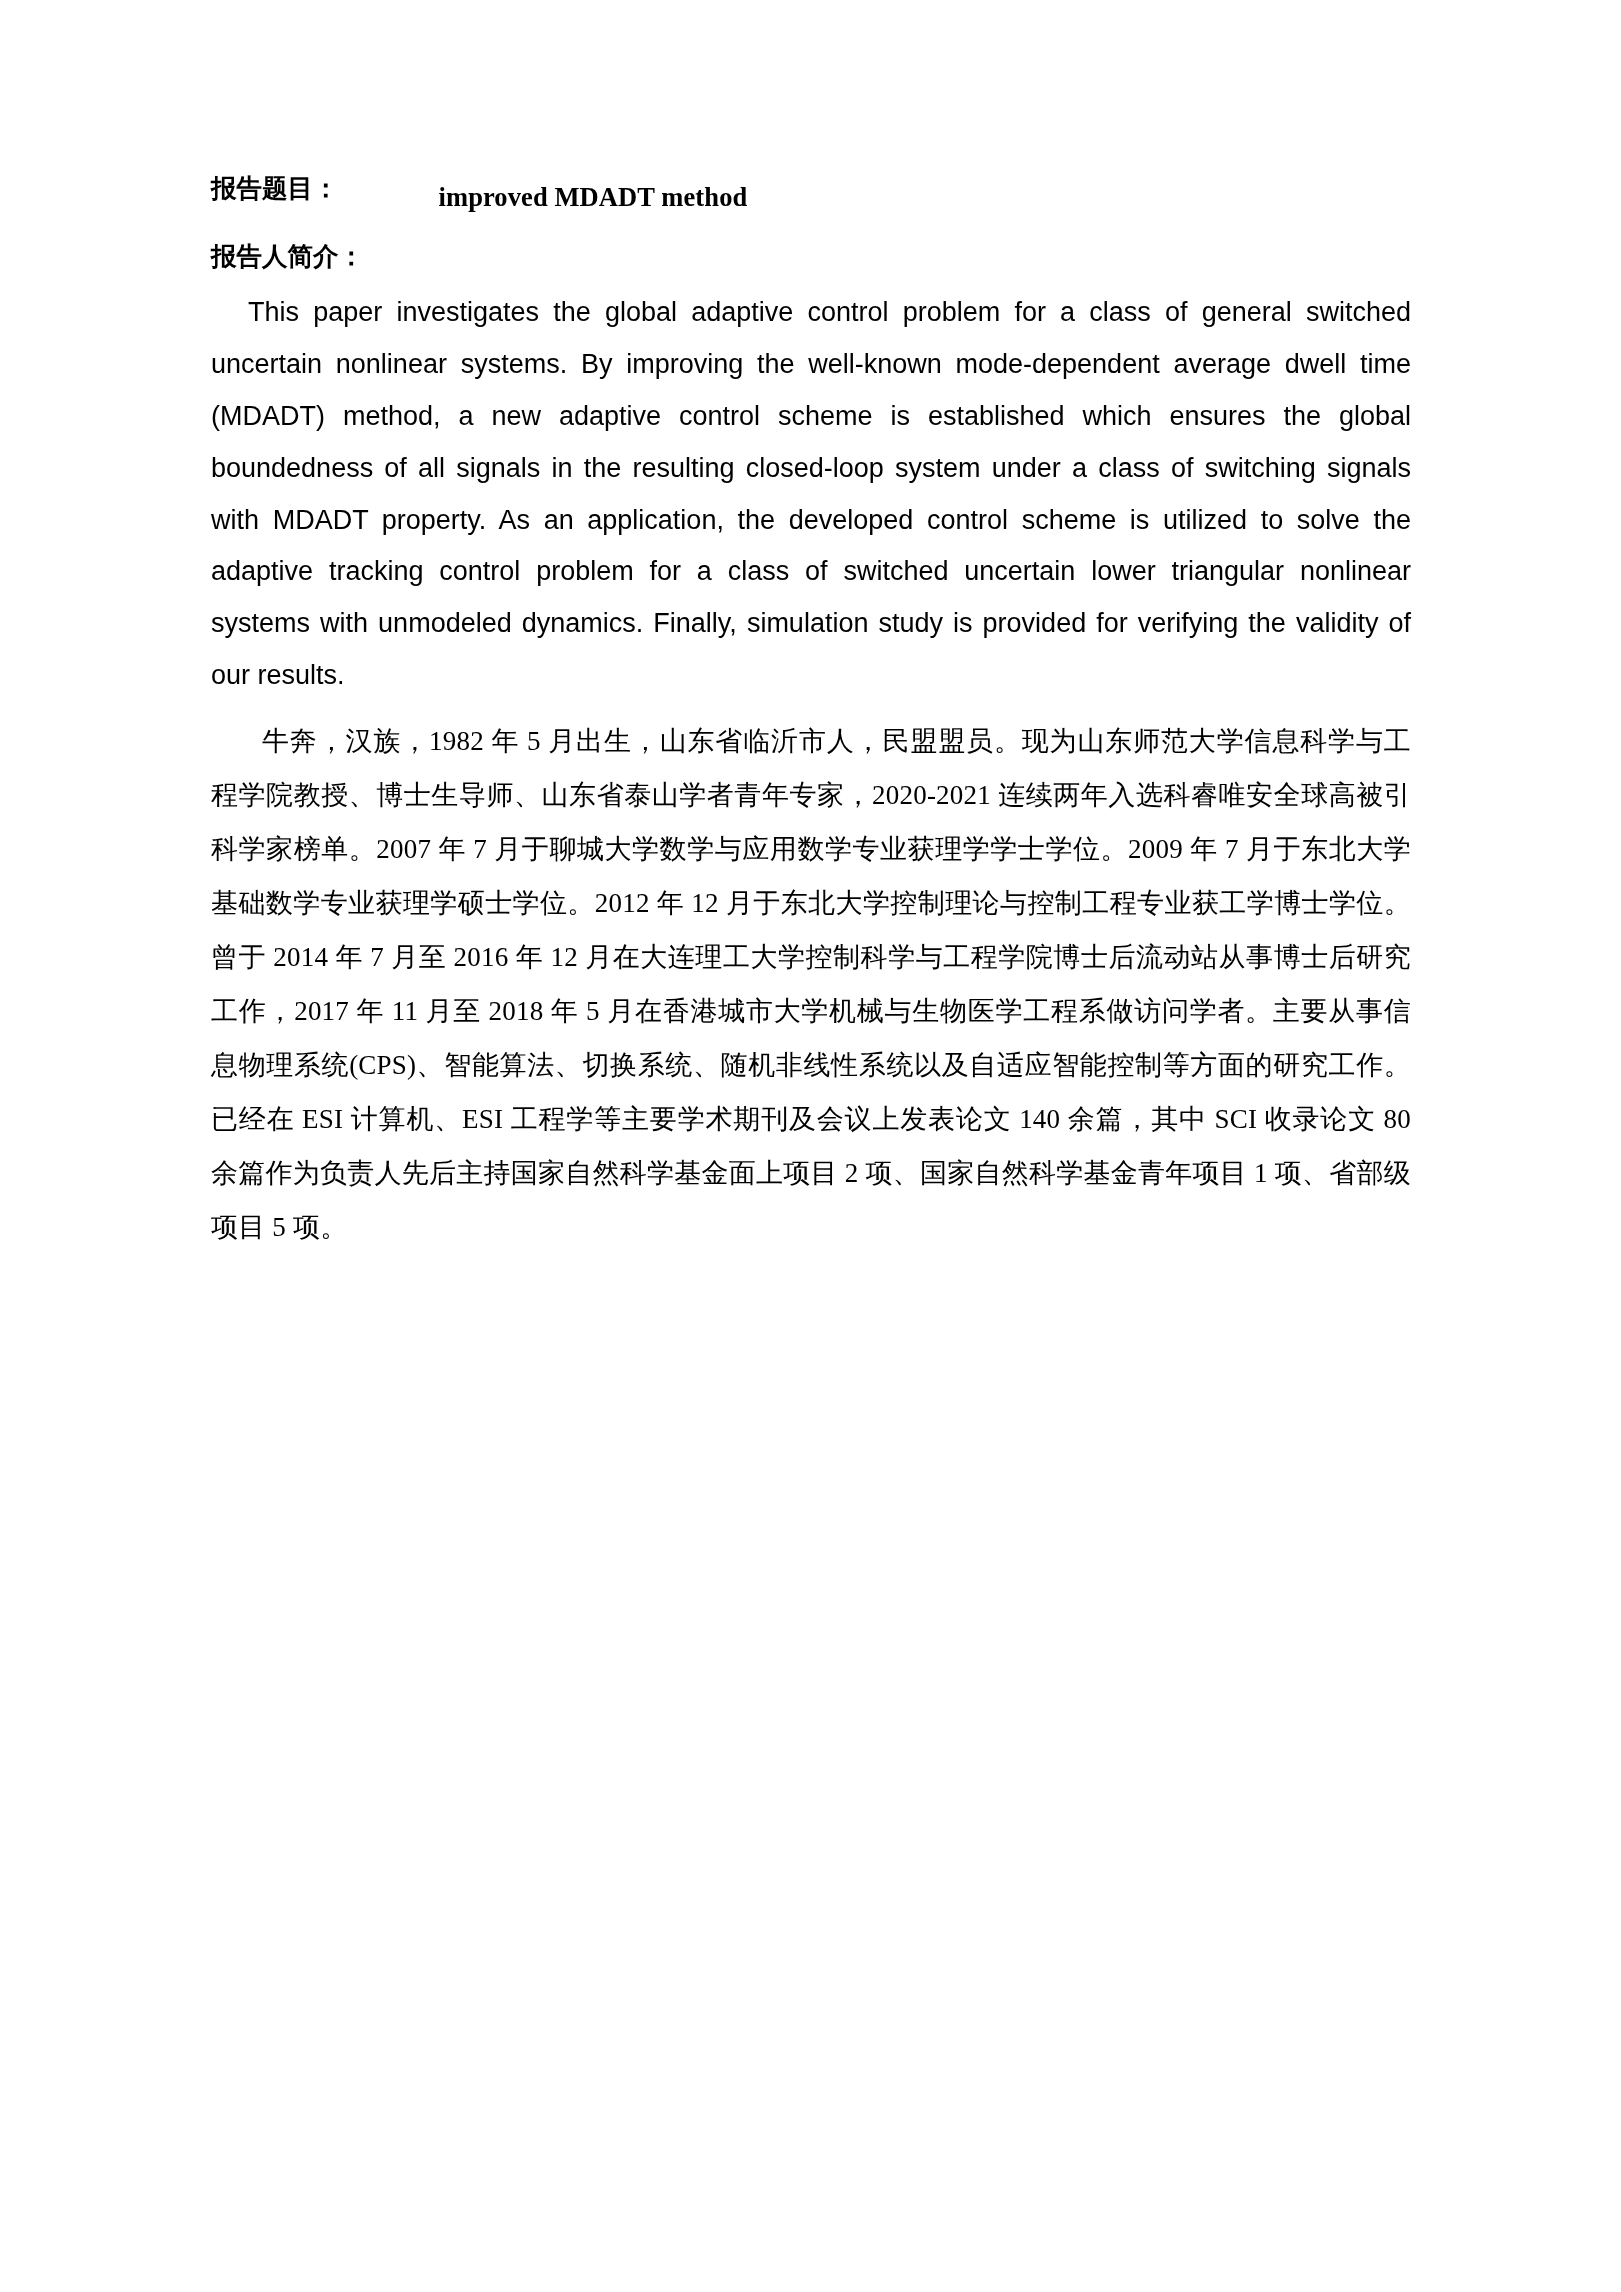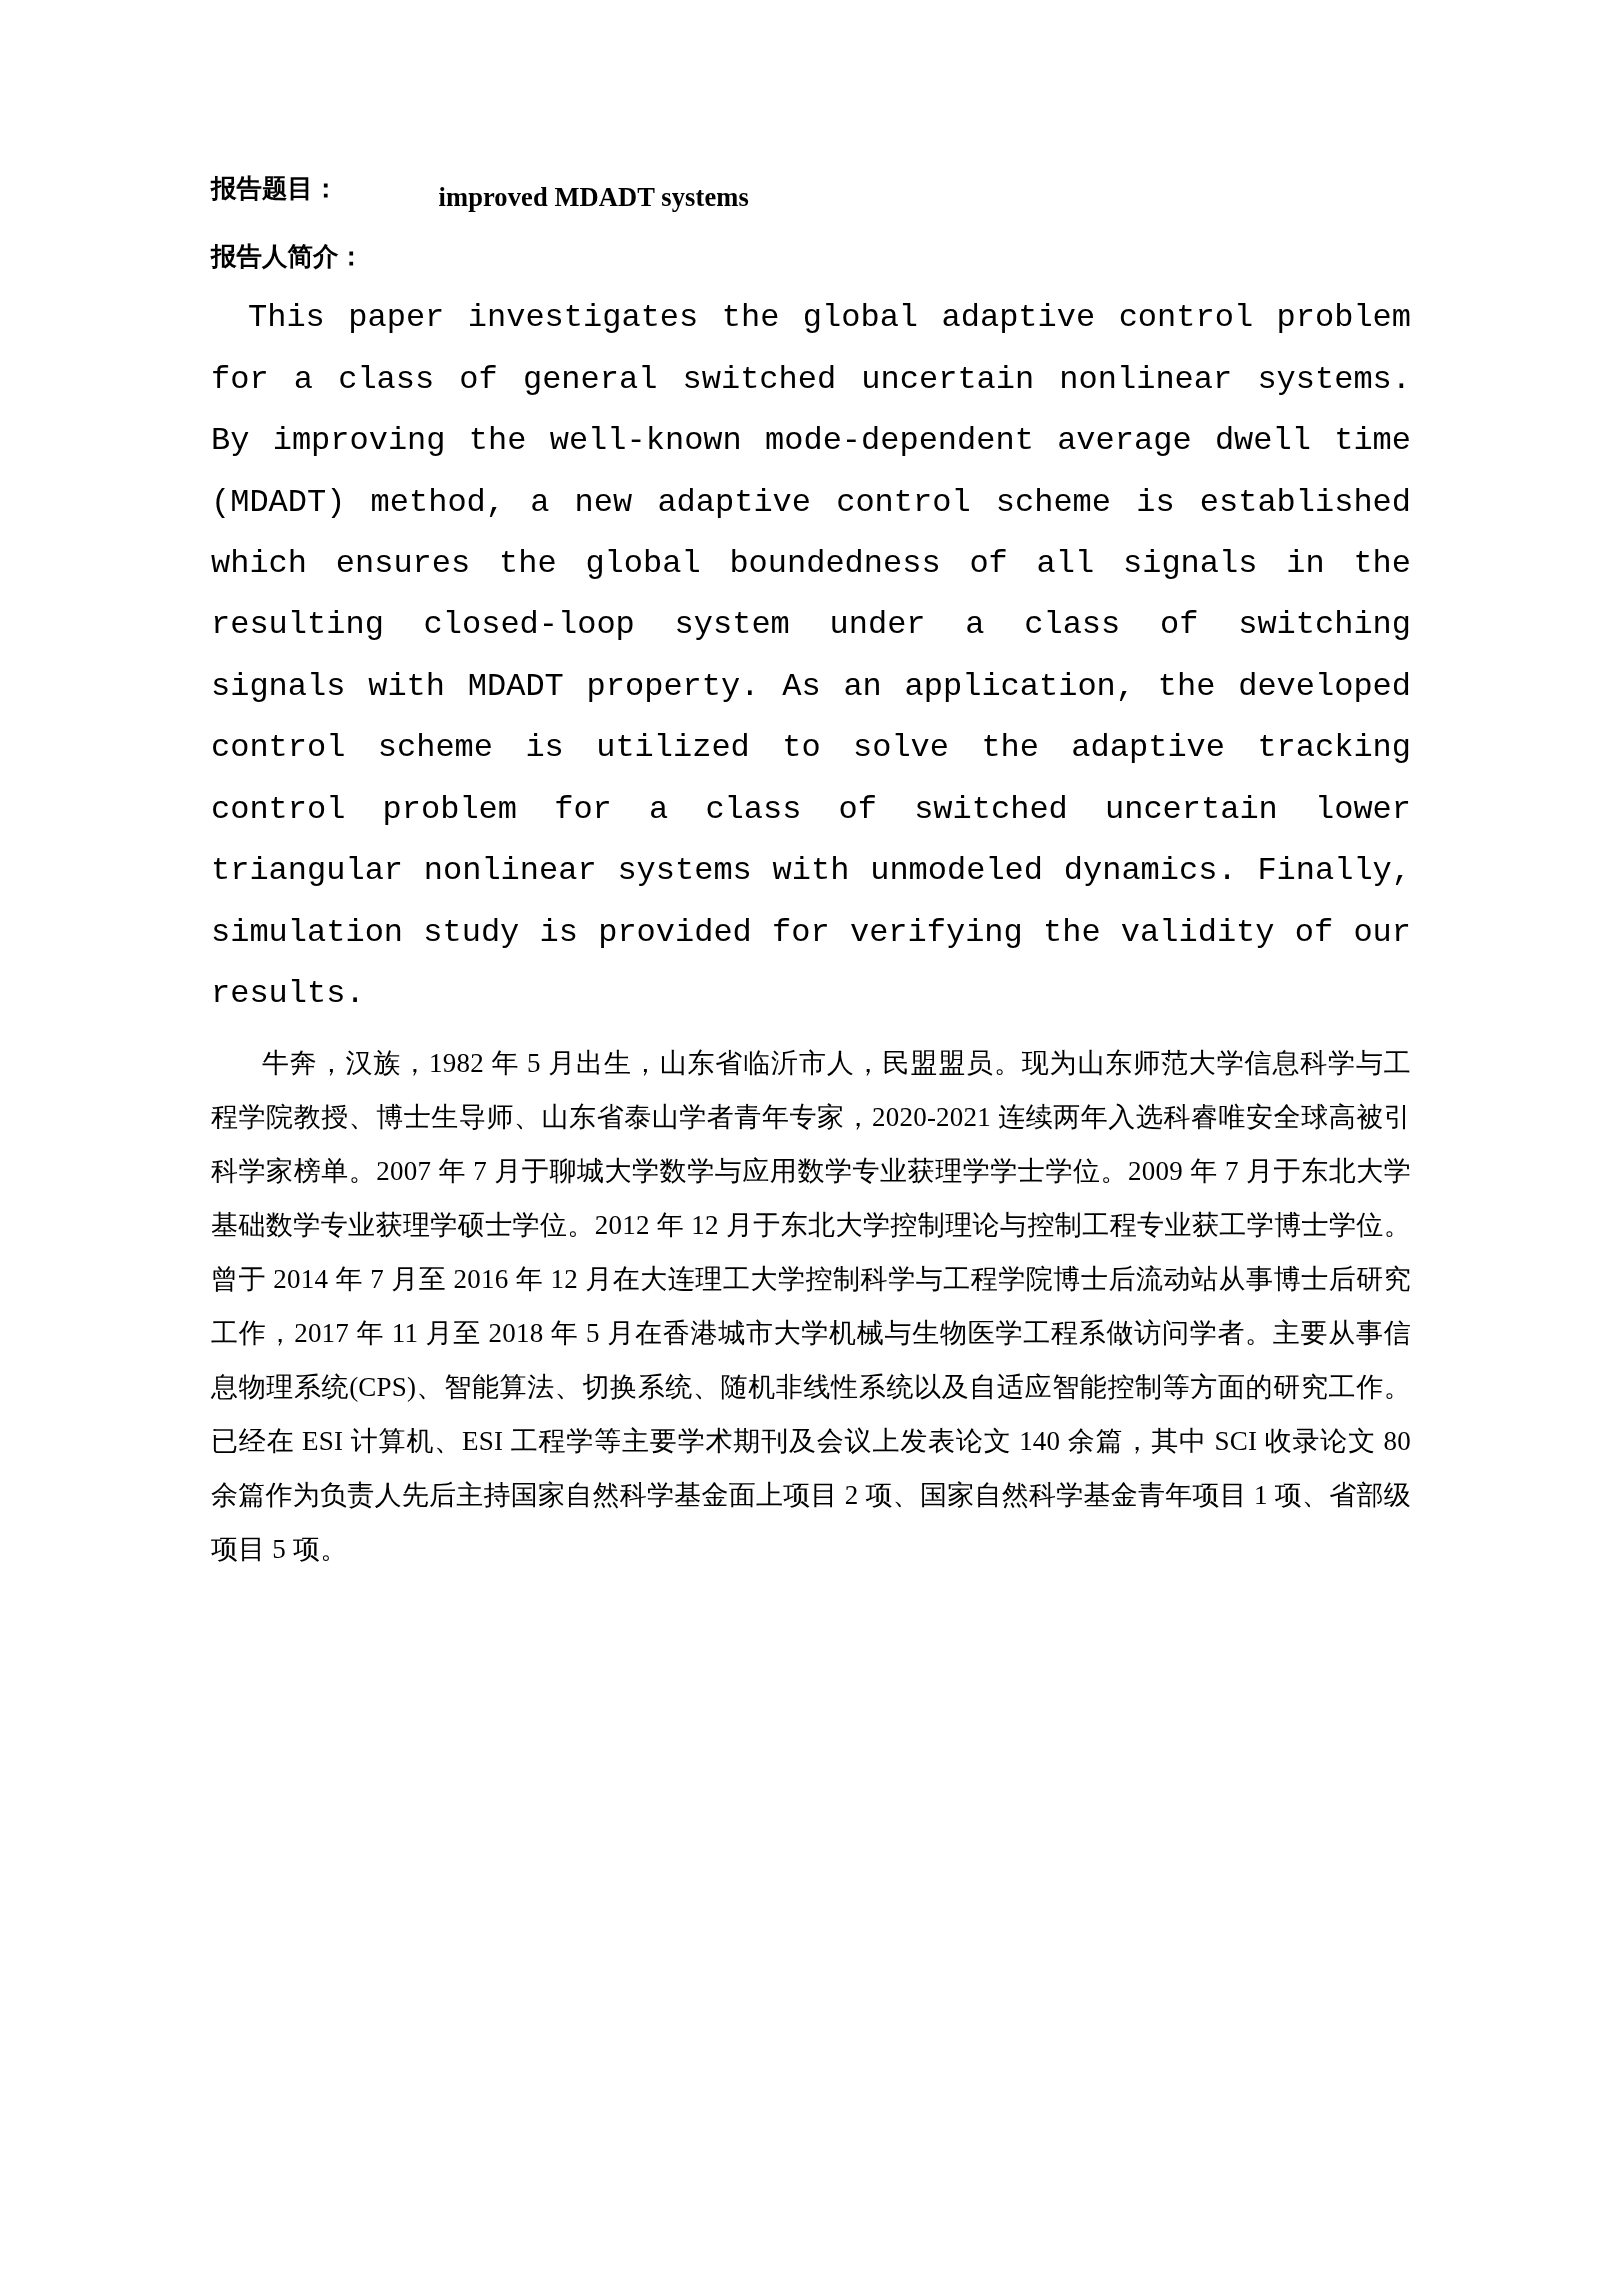--- a/index.html
+++ b/index.html
@@ -46,22 +46,22 @@
   }
   .title-text .second-line {
     display: block;
     padding-left: 98px;
   }
   .label-row {
     margin-top: 19.6px;
     margin-bottom: 3.9px;
   }
   .abstract {
-    font-family: Liberation Mono, monospace;
-    font-size: 32px;
+    font-family: Liberation Sans, sans-serif;
+    font-size: 27px;
     line-height: 1.92;
     text-align: justify;
     text-justify: inter-word;
     text-indent: 37px;
     margin-top: 13.7px;
     margin-bottom: 0;
   }
   .bio {
     font-family: Liberation Serif, serif;
     font-size: 27px;
@@ -77,21 +77,21 @@
 </style>
 </head>
 <body>
 
 <div class="page">
   <div class="doc">
 
     <div class="line-title">
       <span class="label-cn">报告题目：</span>
       <span class="title-text">
-        <span class="second-line">improved MDADT systems</span>
+        <span class="second-line">improved MDADT method</span>
       </span>
     </div>
 
     <div class="label-cn label-row">报告人简介：</div>
 
     <p class="abstract">This paper investigates the global adaptive control problem for a class of general switched uncertain nonlinear systems. By improving the well-known mode-dependent average dwell time (MDADT) method, a new adaptive control scheme is established which ensures the global boundedness of all signals in the resulting closed-loop system under a class of switching signals with MDADT property. As an application, the developed control scheme is utilized to solve the adaptive tracking control problem for a class of switched uncertain lower triangular nonlinear systems with unmodeled dynamics. Finally, simulation study is provided for verifying the validity of our results.</p>
 
 
     <p class="bio">牛奔，汉族，1982 年 5 月出生，山东省临沂市人，民盟盟员。现为山东师范大学信息科学与工程学院教授、博士生导师、山东省泰山学者青年专家，2020-2021 连续两年入选科睿唯安全球高被引科学家榜单。2007 年 7 月于聊城大学数学与应用数学专业获理学学士学位。2009 年 7 月于东北大学基础数学专业获理学硕士学位。2012 年 12 月于东北大学控制理论与控制工程专业获工学博士学位。曾于 2014 年 7 月至 2016 年 12 月在大连理工大学控制科学与工程学院博士后流动站从事博士后研究工作，2017 年 11 月至 2018 年 5 月在香港城市大学机械与生物医学工程系做访问学者。主要从事信息物理系统(CPS)、智能算法、切换系统、随机非线性系统以及自适应智能控制等方面的研究工作。已经在 ESI 计算机、ESI 工程学等主要学术期刊及会议上发表论文 140 余篇，其中 SCI 收录论文 80 余篇作为负责人先后主持国家自然科学基金面上项目 2 项、国家自然科学基金青年项目 1 项、省部级项目 5 项。</p>
 

